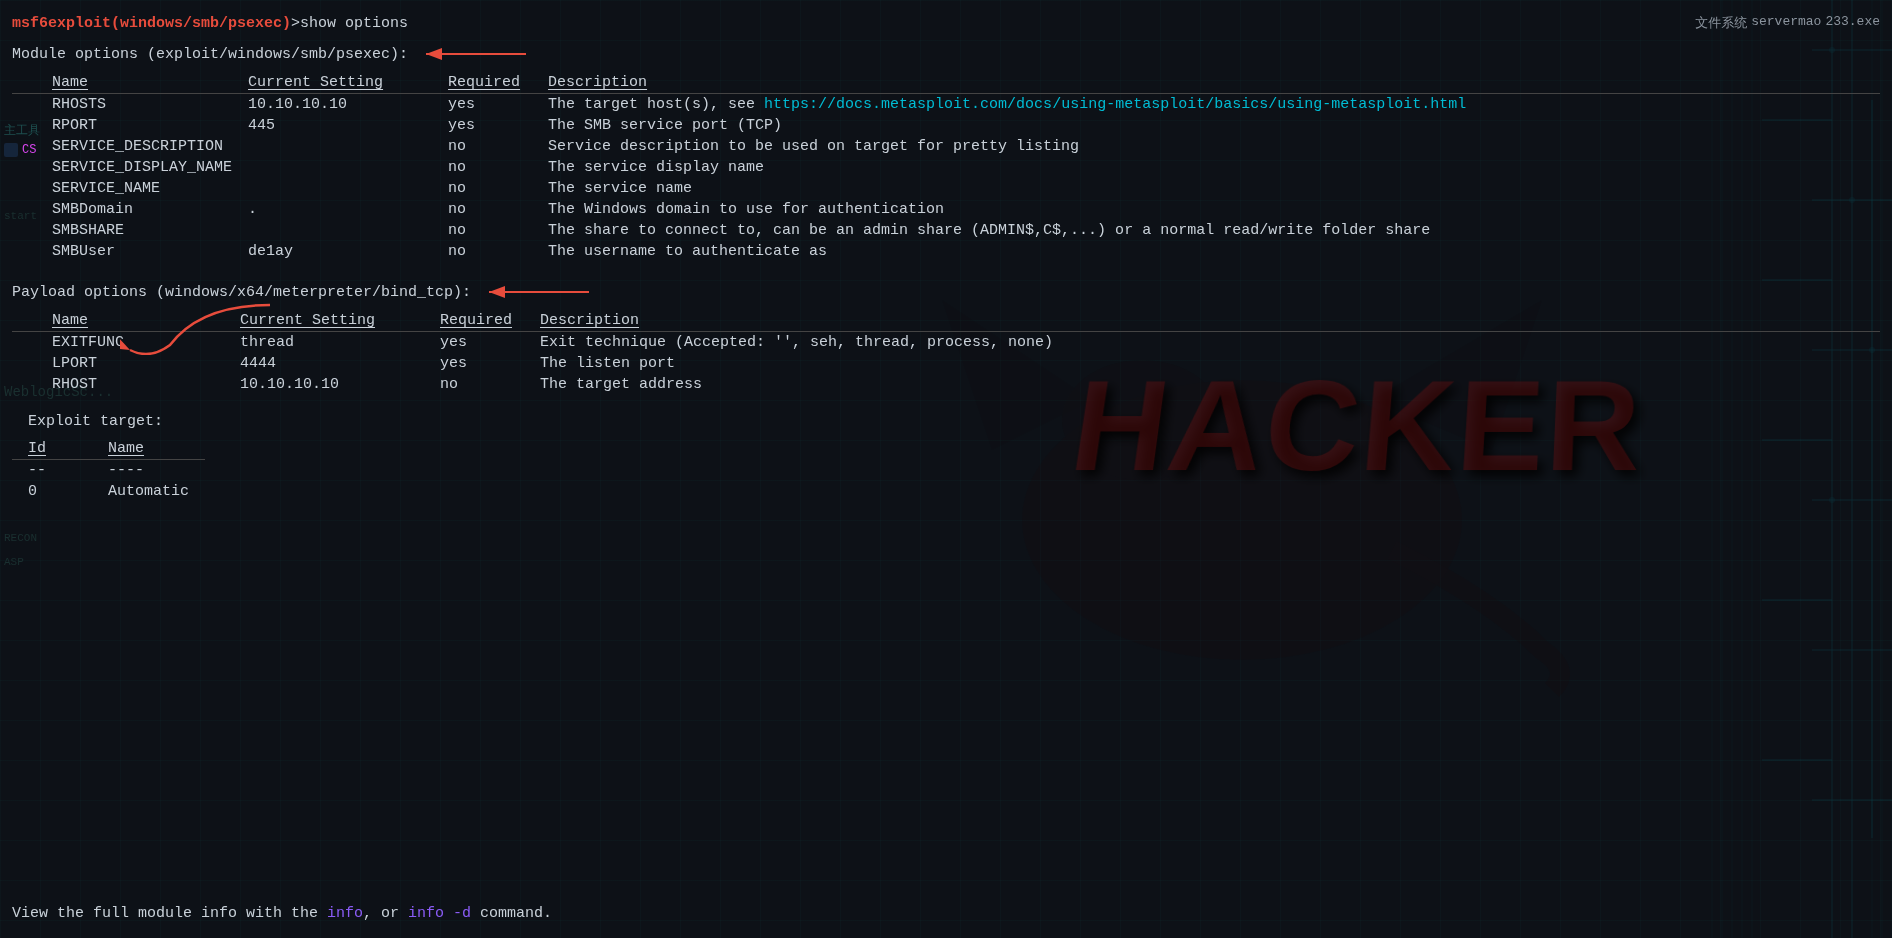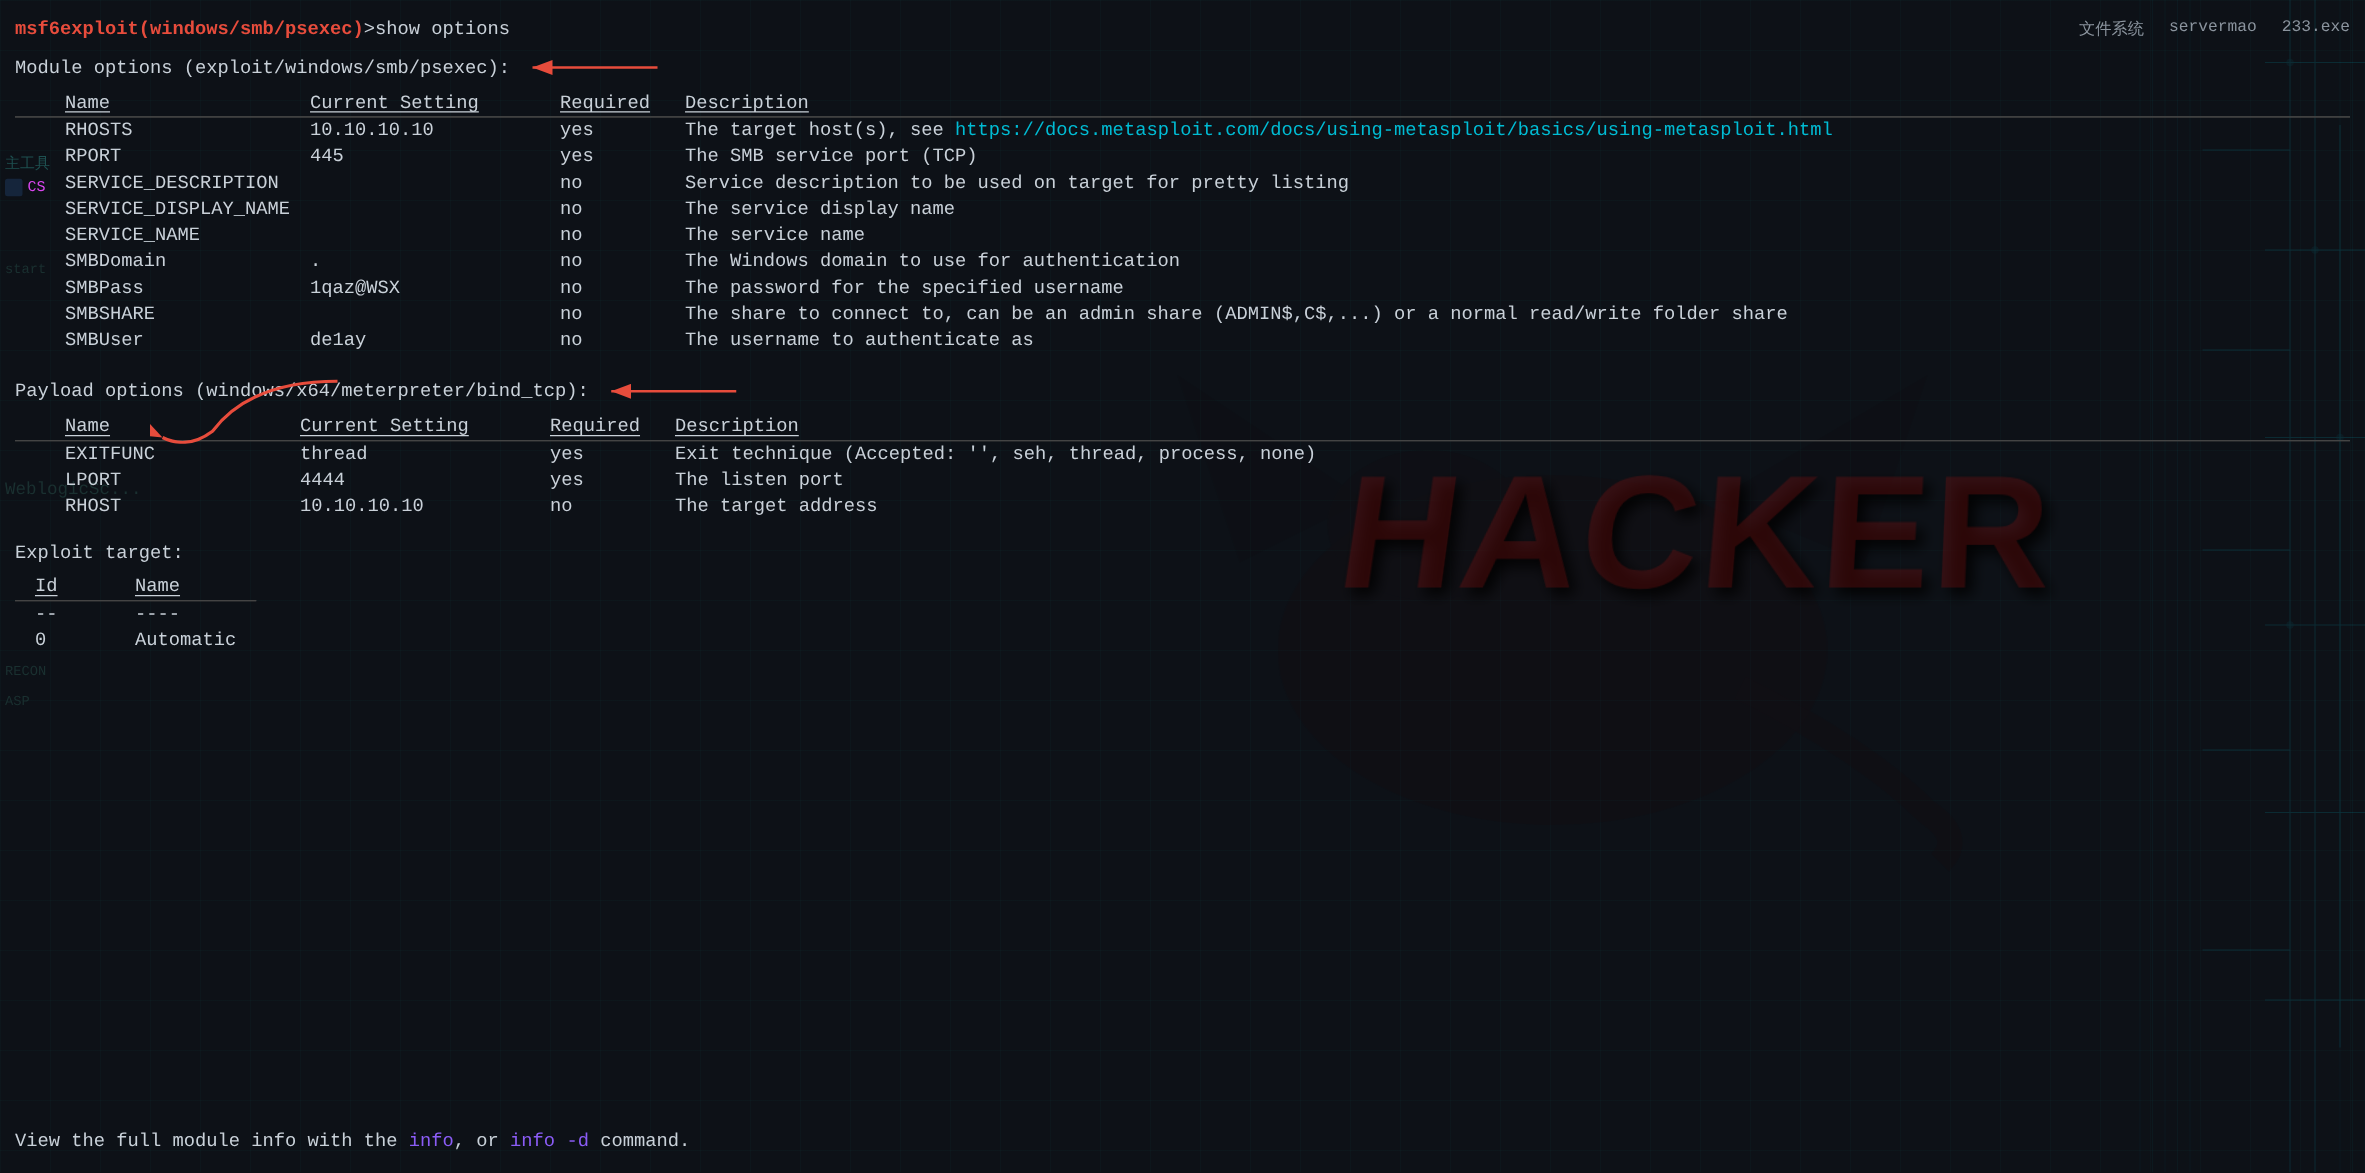--- a/index.html
+++ b/index.html
@@ -63,21 +63,21 @@
     .prompt-arrow {
       color: #c9d1d9;
     }
 
     .cmd-text {
       color: #c9d1d9;
     }
 
     .top-bar-items {
       display: flex;
-      gap: 20px;
+      gap: 4px;
       font-size: 13px;
     }
 
     .top-bar-item {
       color: #8b949e;
       font-size: 13px;
     }
 
     
     .options-table {
@@ -306,26 +306,20 @@
       <td>no</td>
       <td>The service name</td>
     </tr>
         <tr>
       <td>SMBDomain</td>
       <td>.</td>
       <td>no</td>
       <td>The Windows domain to use for authentication</td>
     </tr>
         <tr>
-      <td>SMBPass</td>
-      <td>1qaz@WSX</td>
-      <td>no</td>
-      <td>The password for the specified username</td>
-    </tr>
-        <tr>
       <td>SMBSHARE</td>
       <td></td>
       <td>no</td>
       <td>The share to connect to, can be an admin share (ADMIN$,C$,...) or a normal read/write folder share</td>
     </tr>
         <tr>
       <td>SMBUser</td>
       <td>de1ay</td>
       <td>no</td>
       <td>The username to authenticate as</td>
@@ -371,21 +365,21 @@
         <tr>
       <td>RHOST</td>
       <td>10.10.10.10</td>
       <td>no</td>
       <td>The target address</td>
     </tr>
       </tbody>
   </table>
 
   <div style="margin-top:18px;">
-    <div style="margin-bottom:8px;">
+    <div style="margin-bottom:8px;margin-left:16px;">
       <span style="color:#c9d1d9;font-size:15px;">Exploit target:</span>
     </div>
     <table class="target-table">
       <thead>
         <tr>
           <th style="width:80px;"><span class="th-underline">Id</span></th>
           <th><span class="th-underline">Name</span></th>
         </tr>
       </thead>
       <tbody id="exploit-target-tbody">

